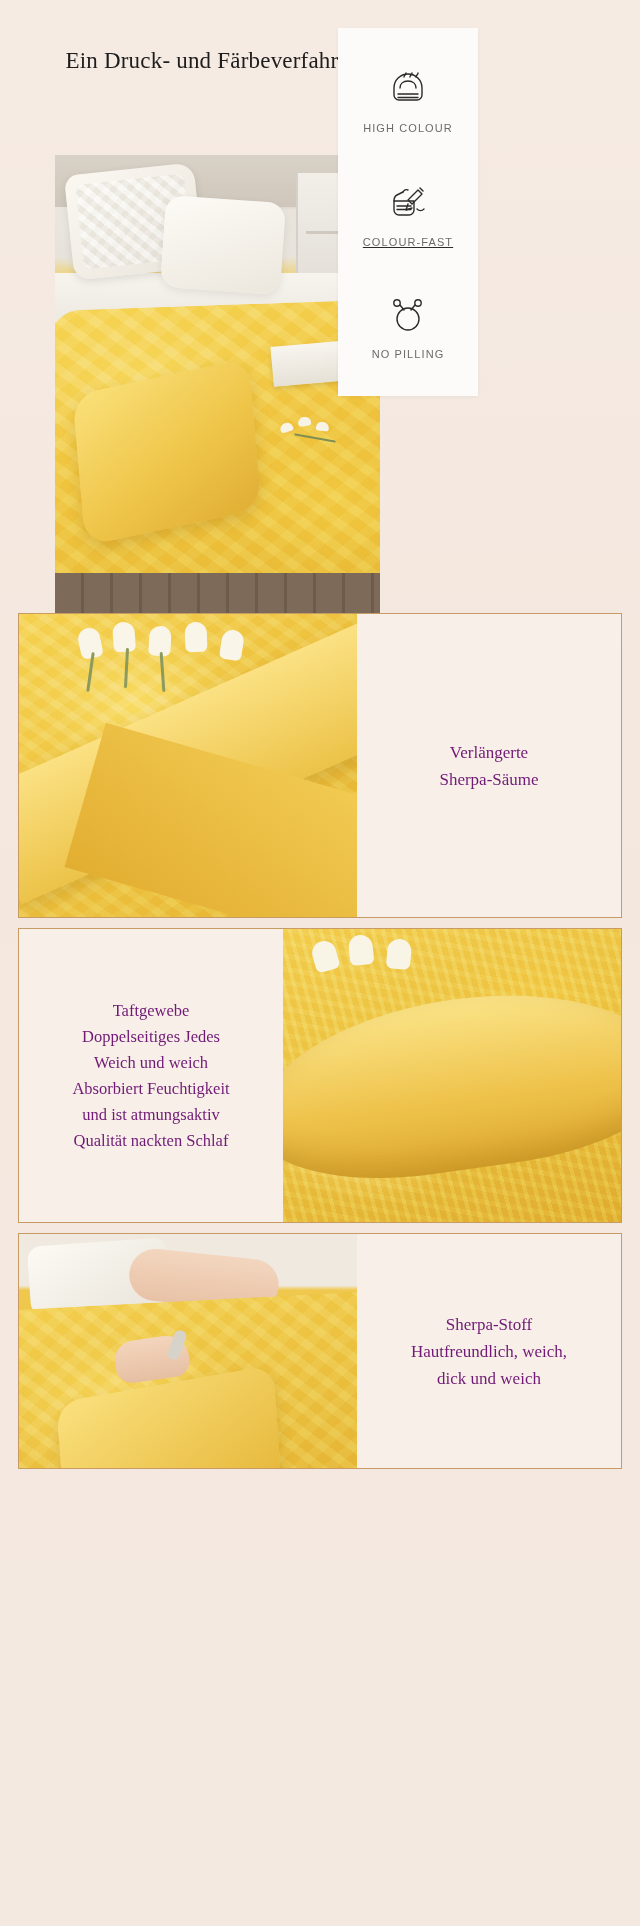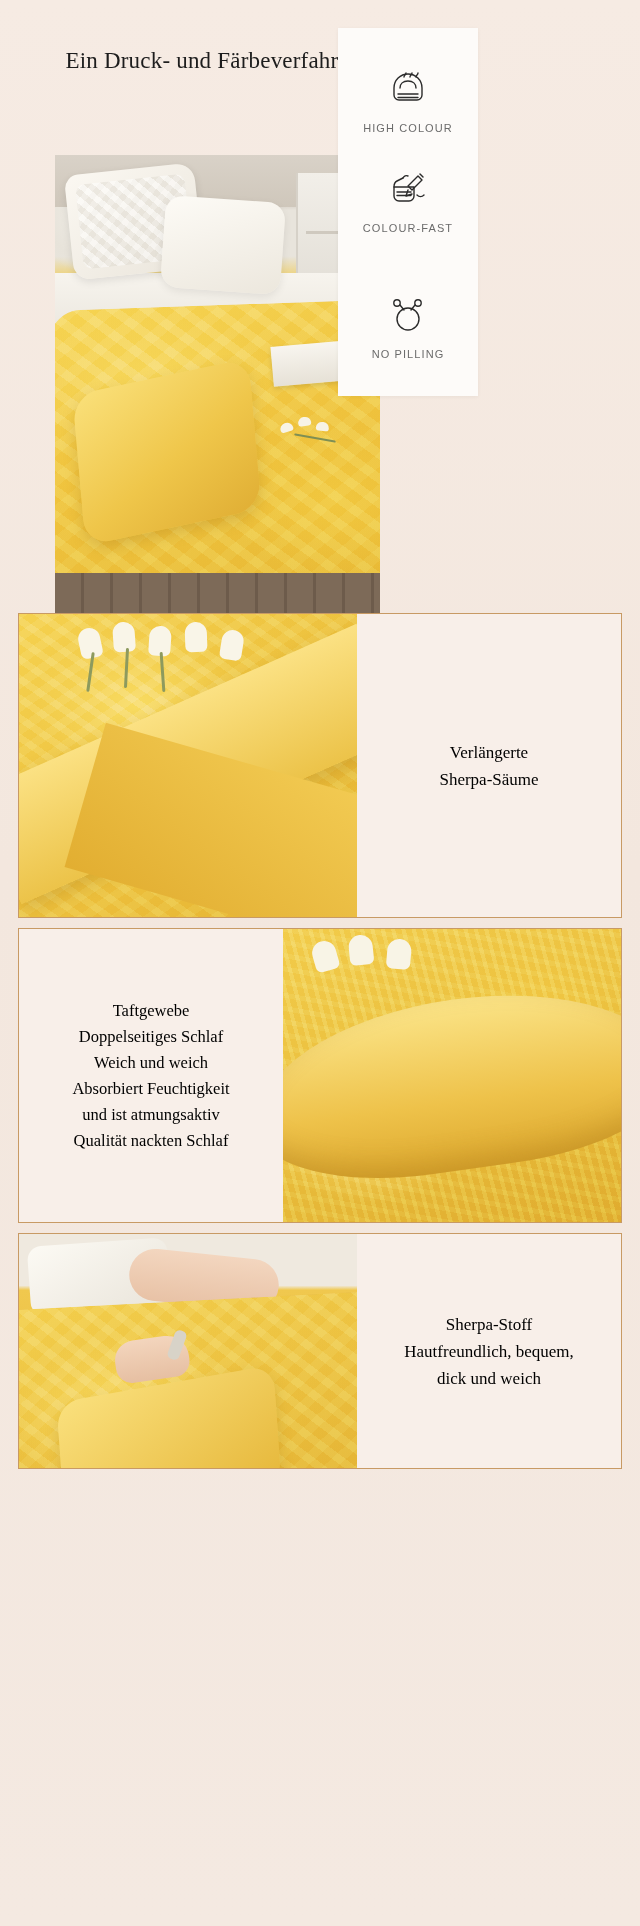--- a/index.html
+++ b/index.html
@@ -156,21 +156,21 @@
   }
   .feature-item .glyph { height: 56px; display:flex; align-items:center; justify-content:center; }
   .feature-item .cap {
     font-family: "Liberation Sans", sans-serif;
     font-size: 11px;
     letter-spacing: 1.1px;
     color: #6b6b6b;
     margin-top: 6px;
   }
   #feat0 { top: 32px; }
-  #feat1 { top: 132px; }
+  #feat1 { top: 146px; text-decoration: underline; }
   #feat2 { top: 258px; }
 
   
   .headline2 {
     position: absolute;
     left: 0; top: 540px;
     width: 640px;
     text-align: center;
     font-size: 24px;
     color: #1d1d1d;
@@ -190,21 +190,21 @@
   #detail3 { top: 1233px; height: 236px; font-family: Liberation Serif, serif; }
 
   .detail .img, .detail .txt {
     position: absolute; top: 0; height: 100%; box-sizing: border-box;
   }
   .detail .txt {
     display: flex; align-items: center; justify-content: center;
     text-align: center;
     font-size: 17px;
     line-height: 27px;
-    color: #000000;
+    color: #701a75;
     padding: 0 10px;
   }
   #detail1 .img { left: 0; width: 338px; }
   #detail1 .txt { right: 0; width: 264px; }
   #detail2 .img { right: 0; width: 338px; }
   #detail2 .txt { left: 0; width: 264px; font-size: 16.5px; line-height: 26px;}
   #detail3 .img { left: 0; width: 338px; }
   #detail3 .txt { right: 0; width: 264px; }
 
   
@@ -430,40 +430,40 @@
       <div class="wave"></div>
       <div class="tulB">
         <i></i>
           <i></i>
           <i></i>
       </div>
     </div>
     <div class="txt">
       <div>
         <div>Taftgewebe</div>
-        <div>Doppelseitiges Schlaf</div>
+        <div>Doppelseitiges Jedes</div>
         <div>Weich und weich</div>
         <div>Absorbiert Feuchtigkeit</div>
         <div>und ist atmungsaktiv</div>
         <div>Qualität nackten Schlaf</div>
       </div>
     </div>
   </div>
 
   <div class="detail" id="detail3">
     <div class="img photoC">
       <div class="pillowC"></div>
       <div class="arm"></div>
       <div class="blanketC"></div>
       <div class="foldC"></div>
       <div class="hand"></div>
       <div class="wrist"></div>
     </div>
     <div class="txt">
       <div>
         <div>Sherpa-Stoff</div>
-        <div>Hautfreundlich, bequem,</div>
+        <div>Hautfreundlich, weich,</div>
         <div>dick und weich</div>
       </div>
     </div>
   </div>
 
 </div>
 
 </body></html>

